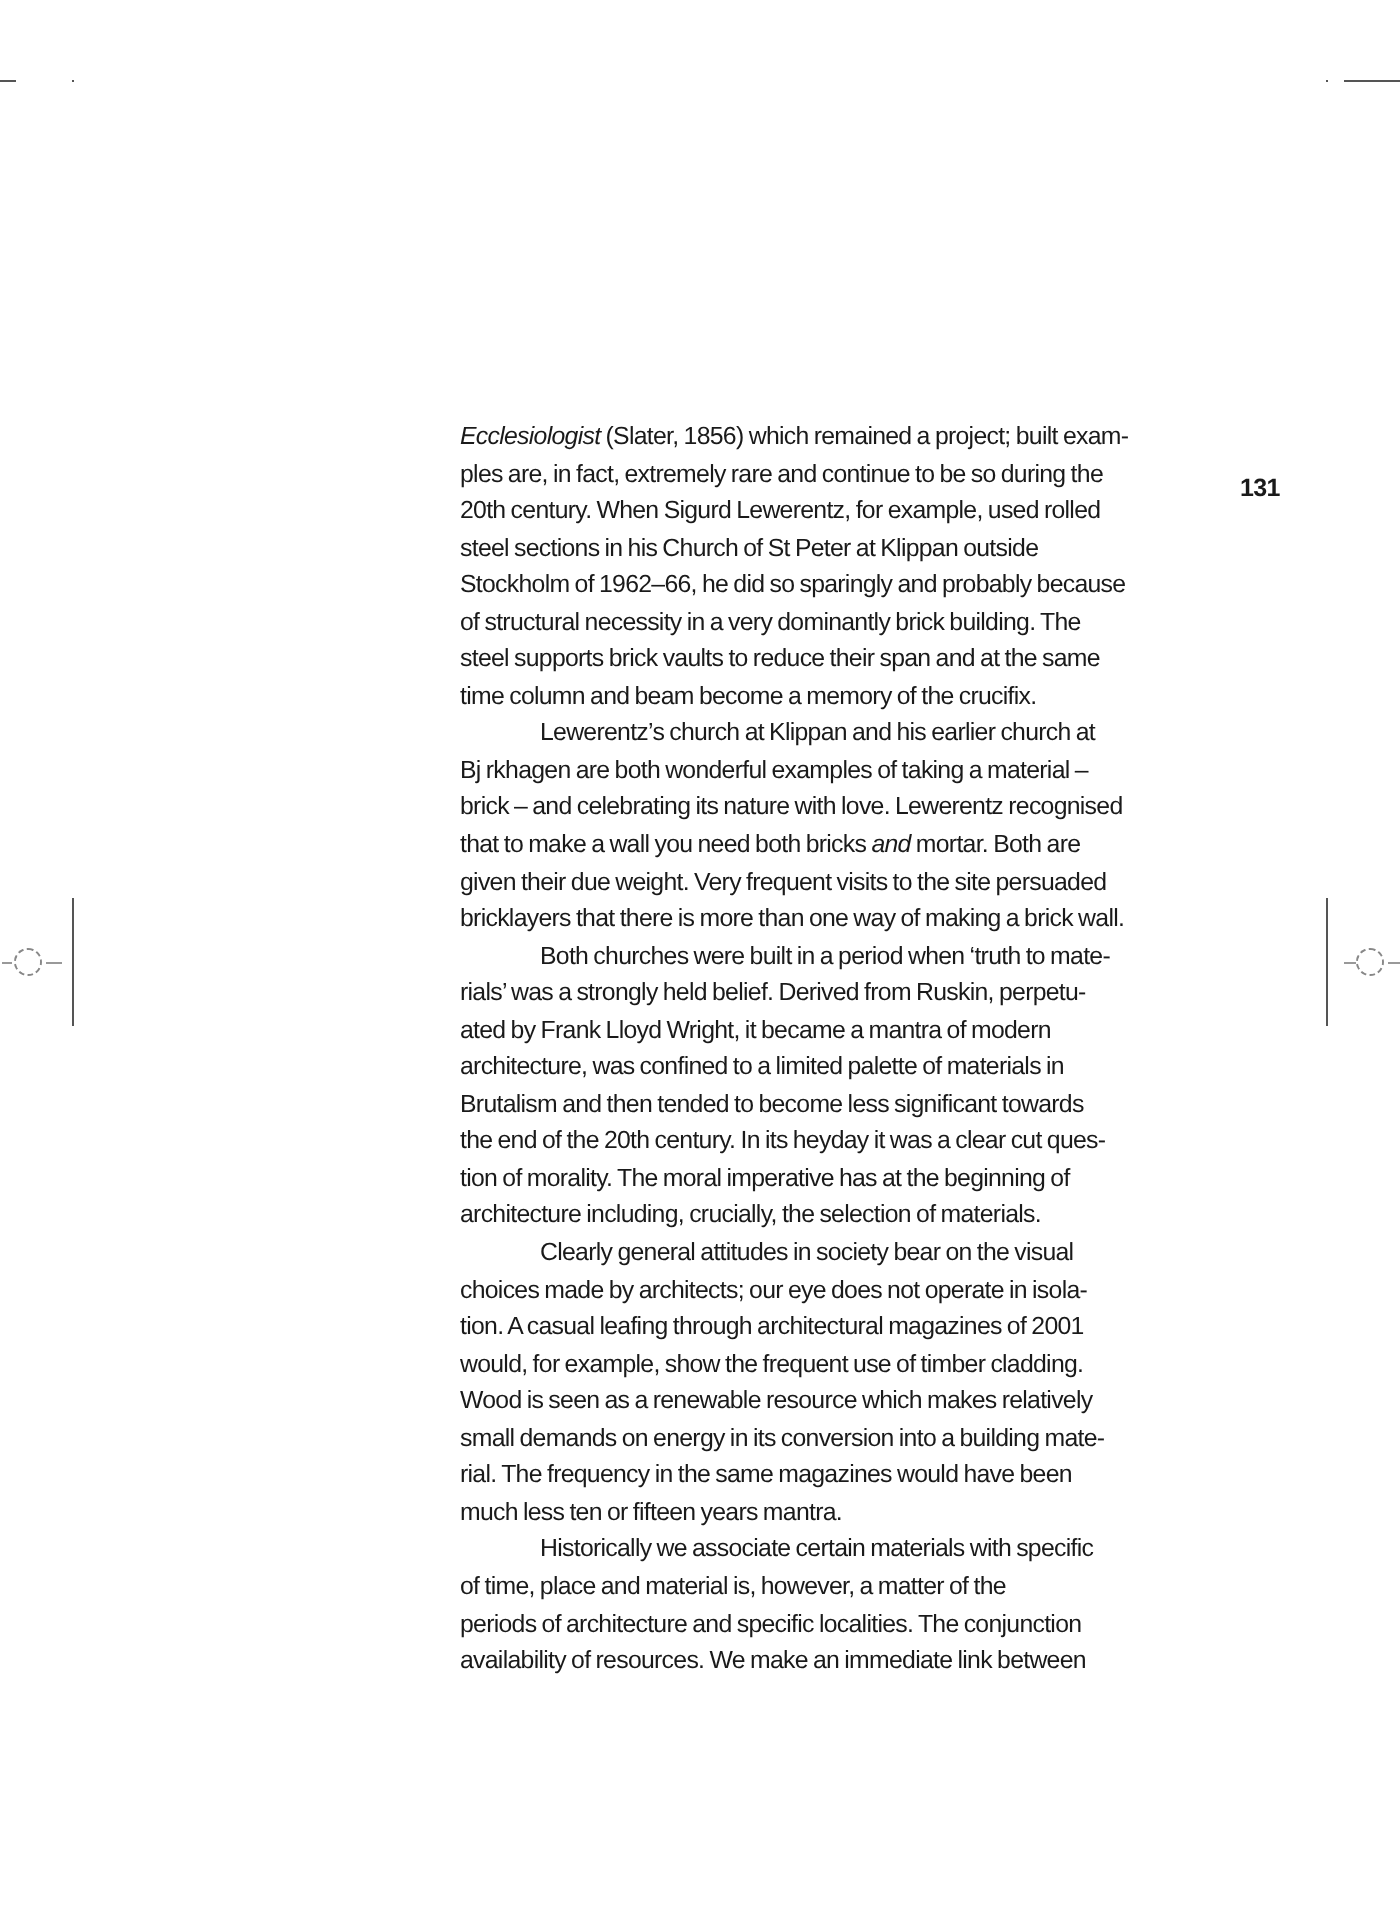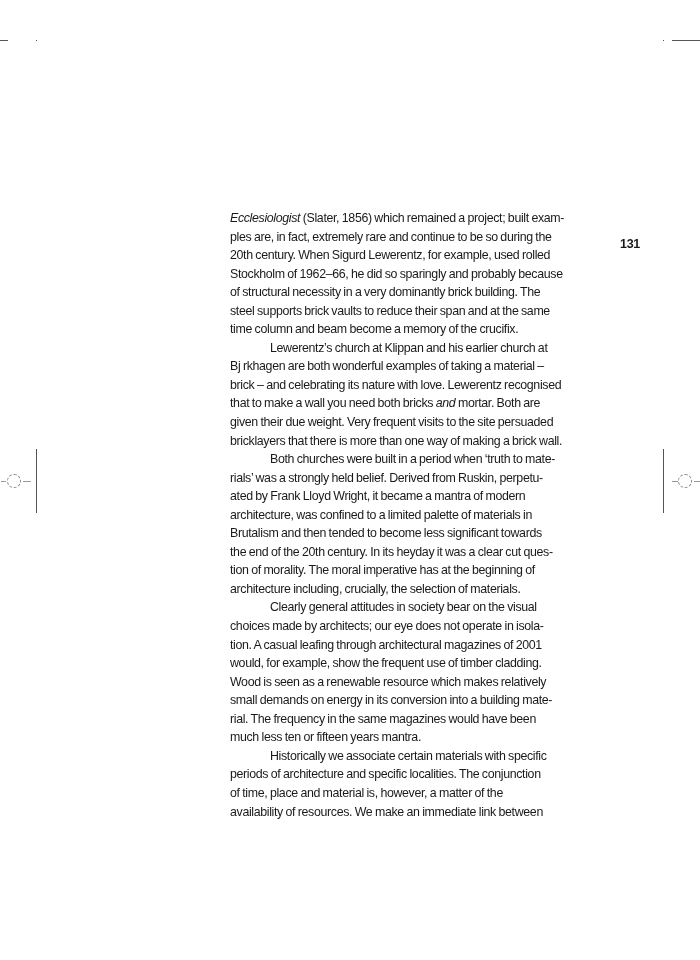--- a/index.html
+++ b/index.html
@@ -72,20 +72,21 @@
 <div class="mark" style="left:672px;top:481px;width:6px;height:1px;background:#999;"></div>
 <div class="mark" style="left:694px;top:481px;width:6px;height:1px;background:#999;"></div>
 
 <div class="page-number">131</div>
 
 <div class="body-text" id="body-text">
     <div>
       <span class="line"><em>Ecclesiologist</em> (Slater, 1856) which remained a project; built exam-</span>
       <span class="line">ples are, in fact, extremely rare and continue to be so during the</span>
       <span class="line">20th century. When Sigurd Lewerentz, for example, used rolled</span>
+      <span class="line">steel sections in his Church of St Peter at Klippan outside</span>
       <span class="line">Stockholm of 1962–66, he did so sparingly and probably because</span>
       <span class="line">of structural necessity in a very dominantly brick building. The</span>
       <span class="line">steel supports brick vaults to reduce their span and at the same</span>
       <span class="line">time column and beam become a memory of the crucifix.</span>
     </div>
     <div>
       <span class="line indent">Lewerentz’s church at Klippan and his earlier church at</span>
       <span class="line">Bj   rkhagen are both wonderful examples of taking a material –</span>
       <span class="line">brick – and celebrating its nature with love. Lewerentz recognised</span>
       <span class="line">that to make a wall you need both bricks <em>and</em> mortar. Both are</span>
@@ -107,17 +108,17 @@
       <span class="line">choices made by architects; our eye does not operate in isola-</span>
       <span class="line">tion. A casual leafing through architectural magazines of 2001</span>
       <span class="line">would, for example, show the frequent use of timber cladding.</span>
       <span class="line">Wood is seen as a renewable resource which makes relatively</span>
       <span class="line">small demands on energy in its conversion into a building mate-</span>
       <span class="line">rial. The frequency in the same magazines would have been</span>
       <span class="line">much less ten or fifteen years mantra.</span>
     </div>
     <div>
       <span class="line indent">Historically we associate certain materials with specific</span>
+      <span class="line">of time, place and material is, however, a matter of the</span>
       <span class="line">periods of architecture and specific localities. The conjunction</span>
-      <span class="line">of time, place and material is, however, a matter of the</span>
       <span class="line">availability of resources. We make an immediate link between</span>
     </div>
   </div>
 
 </body></html>

